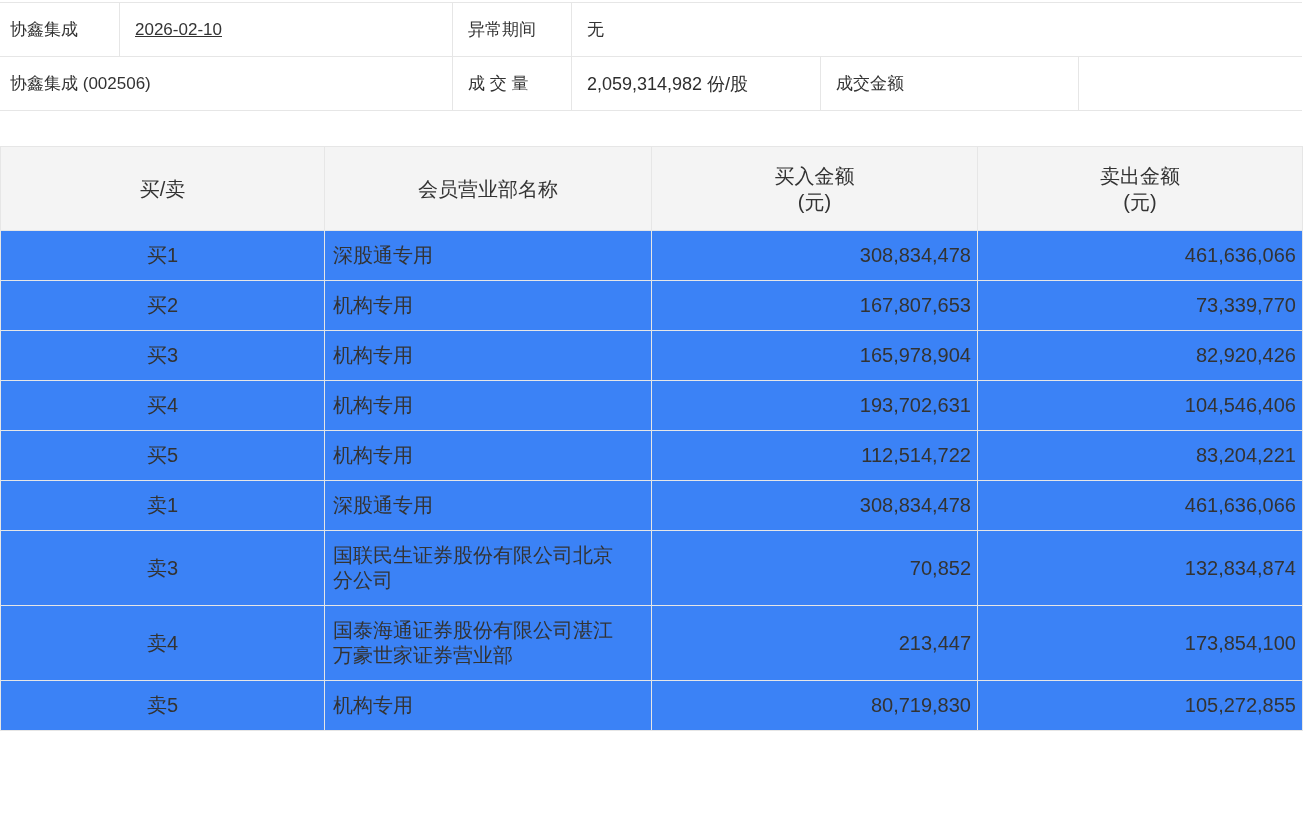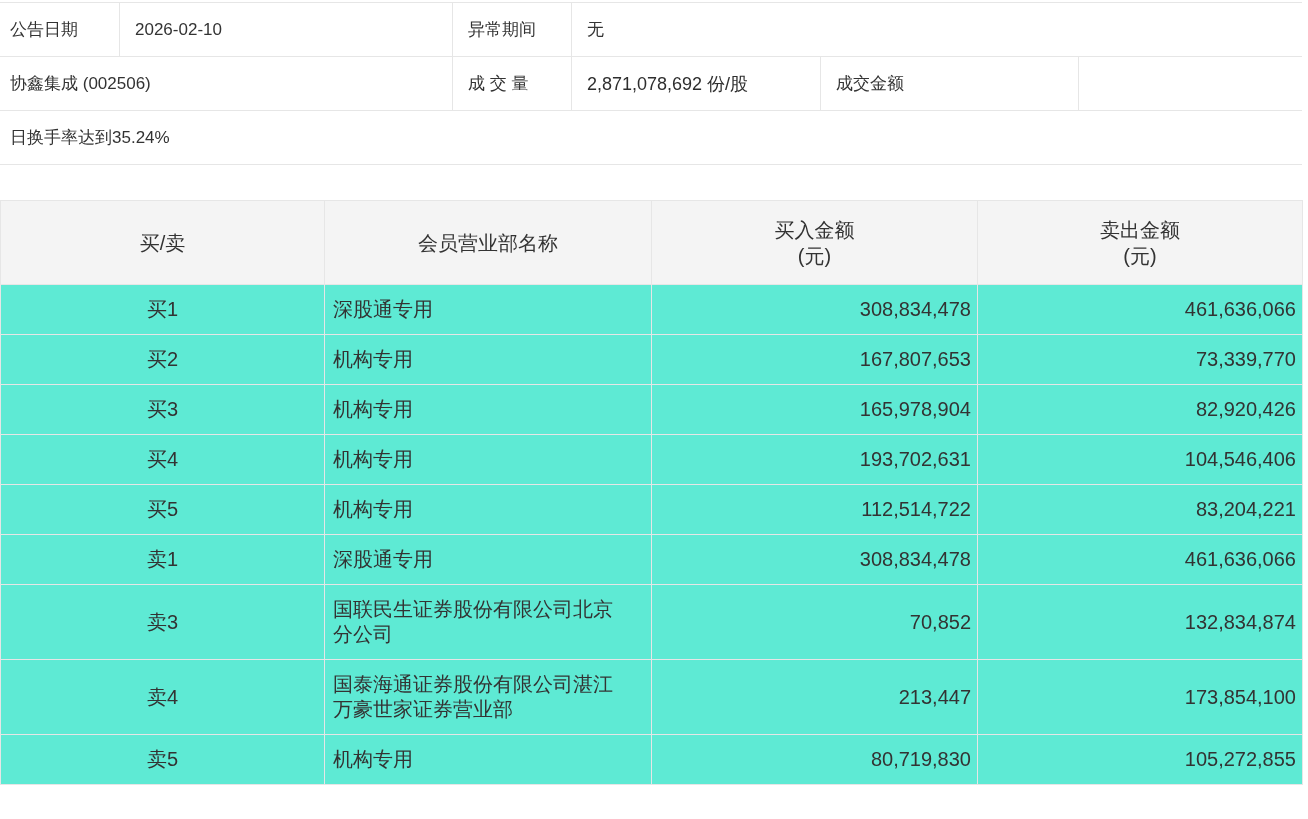--- a/index.html
+++ b/index.html
@@ -11,21 +11,21 @@
     font-size: 17px;
   }
   .page { width: 1302px; }
 
   
   .info { margin-top: 2px; border-top: 1px solid #e6e6e6; }
   .info-row { display: flex; height: 54px; border-bottom: 1px solid #e6e6e6; align-items: stretch; }
   .info-cell { display: flex; align-items: center; padding-left: 15px; overflow: hidden; white-space: nowrap; }
   .info-cell.first { padding-left: 10px; }
   .info-cell.divider { border-right: 1px solid #e6e6e6; }
-  .w120 { width: 120px; } .w333 { width: 333px; } .w119 { width: 119px; }
+  .w120 { width: 120px; } .w333 { width: 333px; text-decoration: underline; } .w119 { width: 119px; }
   .w453 { width: 453px; } .w249 { width: 249px; } .w258 { width: 258px; }
   .grow { flex: 1; }
   .num { font-size: 18px; color: #2e2e2e; }
 
   
   .gap { height: 35px; }
 
   
   table.main {
     width: 1302px;
@@ -38,45 +38,42 @@
     font-weight: normal;
     color: #333333;
   }
   table.main thead th {
     background: #f4f4f4;
     height: 84px;
     text-align: center;
     vertical-align: middle;
     line-height: 26px;
   }
-  table.main tbody td { height: 50px; vertical-align: middle; background: #5eead4; }
+  table.main tbody td { height: 50px; vertical-align: middle; background: #3b82f6; }
   td.c-side { text-align: center; }
   td.c-branch { text-align: left; padding: 12px 24px 12px 8px; line-height: 25px; }
   td.c-buy, td.c-sell { text-align: right; padding-right: 6px; color: #2e2e2e; }
 </style>
 </head>
 <body>
 
 <div class="page">
 
   <div class="info">
     <div class="info-row">
-      <div class="info-cell first divider w120">公告日期</div>
+      <div class="info-cell first divider w120">协鑫集成</div>
       <div class="info-cell divider w333">2026-02-10</div>
       <div class="info-cell divider w119">异常期间</div>
       <div class="info-cell grow">无</div>
     </div>
     <div class="info-row">
       <div class="info-cell first divider w453">协鑫集成 (002506)</div>
       <div class="info-cell divider w119">成 交 量</div>
-      <div class="info-cell divider w249 num">2,871,078,692 份/股</div>
+      <div class="info-cell divider w249 num">2,059,314,982 份/股</div>
       <div class="info-cell divider w258">成交金额</div>
-    </div>
-    <div class="info-row">
-      <div class="info-cell first grow">日换手率达到35.24%</div>
     </div>
   </div>
 
   <div class="gap"></div>
 
   <table class="main">
     <colgroup>
       <col style="width:324px">
         <col style="width:327px">
         <col style="width:326px">

